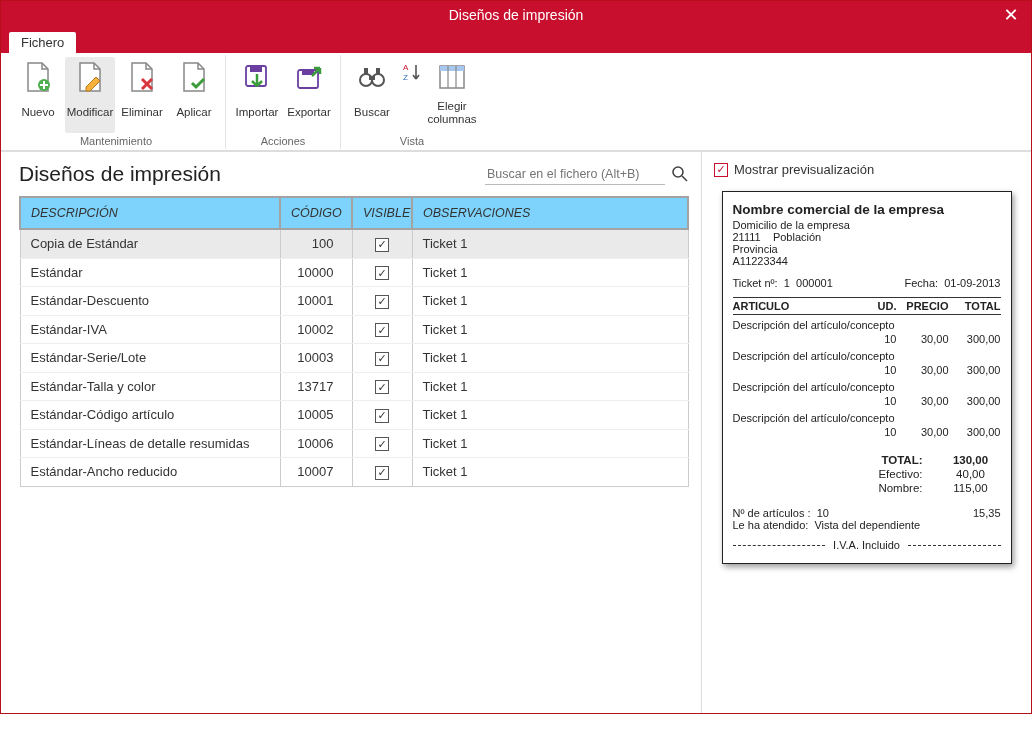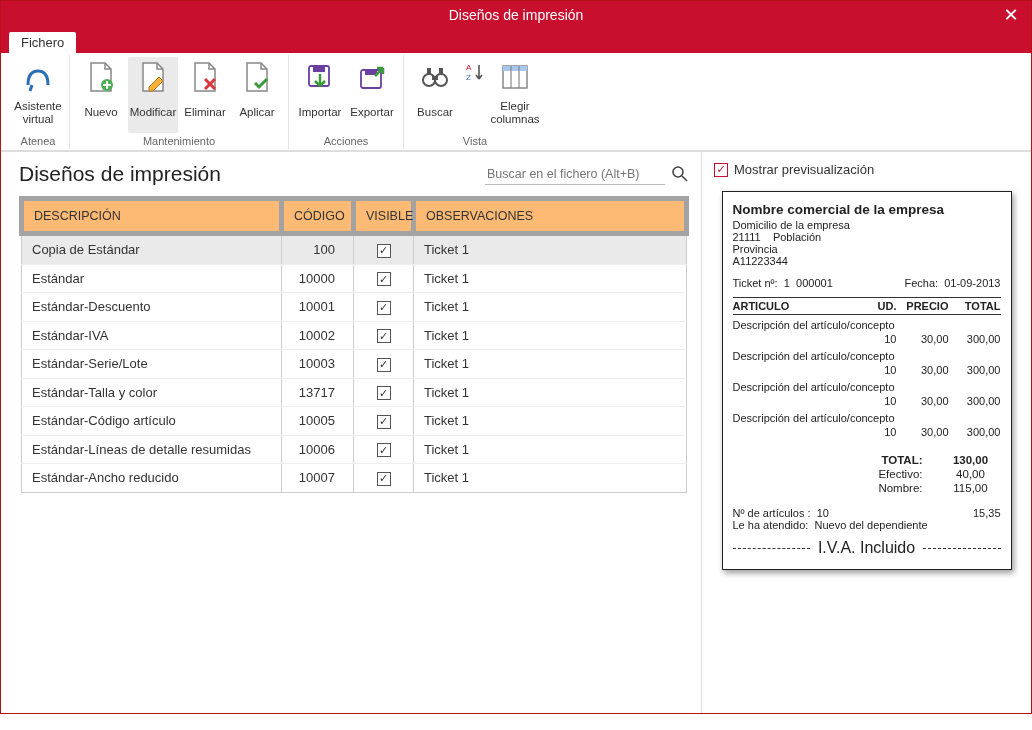--- a/index.html
+++ b/index.html
@@ -20,21 +20,21 @@
   .rbtn .lbl { display: flex; flex-direction: column; justify-content: center; flex: 1; }
   .content { flex: 1; display: flex; border-top: 1px solid #ddd; overflow: hidden; }
   .left-pane { flex: 1; padding: 10px 12px 12px 18px; display: flex; flex-direction: column; min-width: 0; }
   .right-pane { width: 330px; border-left: 1px solid #ddd; padding: 10px 12px 12px 12px; display: flex; flex-direction: column; }
   .pane-header { display: flex; align-items: center; margin-bottom: 10px; }
   .pane-title { font-size: 21px; font-weight: 400; color: #222; flex: 1; }
   .search-wrap { display: flex; align-items: center; gap: 6px; }
   .search-input { border: none; border-bottom: 1px solid #bbb; padding: 3px 2px; width: 180px; outline: none; font-size: 12.5px; color: #666; }
   .search-icon { width: 18px; height: 18px; cursor: pointer; display: flex; align-items: center; justify-content: center; }
   table.grid { border-collapse: collapse; width: 100%; table-layout: fixed; }
-  table.grid th { text-align: left; font-weight: 400; font-size: 12.5px; color: #333; border: 5px solid #a3a3a3; padding: 8px 10px; background: #fdba74; text-transform: uppercase; }
+  table.grid th { text-align: left; font-weight: 400; font-size: 12.5px; color: #333; border: 2px solid #a3a3a3; padding: 8px 10px; background: #7dd3fc; text-transform: uppercase; font-style: italic; }
   table.grid td { border-left: 1px solid #ccc; border-right: 1px solid #ccc; border-bottom: 1px solid #eee; padding: 6px 10px; font-size: 13px; color: #333; }
   table.grid tr:last-child td { border-bottom: 1px solid #ccc; }
   table.grid tr.selected td { background: #eaeaea; }
   .col-code { text-align: right; padding-right: 18px !important; }
   .col-visible { text-align: center; }
   .chk { width: 14px; height: 14px; border: 1px solid #555; display: inline-flex; align-items: center; justify-content: center; font-size: 11px; color: #333; background: #fff; }
   .chk.checked::after { content: "✓"; }
   .preview-check { display: flex; align-items: center; gap: 6px; font-size: 13px; color: #333; margin-bottom: 14px; cursor: pointer; }
   .preview-check .chk { border-color: #c8102e; color: #c8102e; }
   .preview-box { border: 1px solid #222; box-shadow: 2px 3px 6px rgba(0,0,0,0.4); padding: 10px 10px 12px 10px; background: #fff; font-size: 11.5px; color: #222; width: 290px; margin: 0 auto; }
@@ -45,54 +45,40 @@
   .preview-box .ptable th { font-weight: bold; text-align: right; padding: 2px 0; border-top: 1px solid #333; border-bottom: 1px solid #333; }
   .preview-box .ptable th:first-child { text-align: left; }
   .preview-box .ptable td { text-align: right; padding: 1px 0; }
   .preview-box .ptable td:first-child { text-align: left; }
   .preview-box .ptable td.desc { text-align: left; padding-top: 4px; }
   .preview-box .totals td { font-size: 11.5px; padding: 1px 0; }
   .preview-box .totals td.lbl { text-align: right; padding-right: 18px; }
   .preview-box .totals td.val { text-align: center; }
   .preview-box .iva-wrap { display: flex; align-items: center; gap: 8px; margin-top: 8px; }
   .preview-box .iva-wrap .dash { flex: 1; border-top: 1px dashed #333; }
-  .preview-box .iva-wrap .txt { font-size: 16px; }
+  .preview-box .iva-wrap .txt { font-size: 11px; }
 </style>
 </head>
 <body>
 
 <div class="window">
 
   <div class="titlebar">
     <span>Diseños de impresión</span>
     <div class="close-btn">
       <span>✕</span>
     </div>
   </div>
 
   <div class="tabstrip">
     <div class="tab">Fichero</div>
   </div>
 
   <div class="ribbon">
 
-    <div class="rgroup">
-      <div class="rgroup-buttons">
-        <div class="rbtn">
-          <span class="icon">
-            <svg width="32" height="32" viewBox="0 0 32 32">
-                <path d="M6 24 Q6 10 16 10 Q26 10 26 24" fill="none" stroke="#2a6fb5" stroke-width="3"></path>
-                <path d="M10 24 L8 30" stroke="#2a6fb5" stroke-width="3"></path>
-              </svg>
-          </span>
-          <span class="lbl">Asistente virtual</span>
-        </div>
-      </div>
-      <div class="rgroup-label">Atenea</div>
-    </div>
 
     <div class="rgroup">
       <div class="rgroup-buttons">
         <div class="rbtn">
           <span class="icon">
             <svg width="28" height="32" viewBox="0 0 28 32">
                 <path d="M4 2 H18 L24 8 V30 H4 Z" fill="#fff" stroke="#888" stroke-width="1.5"></path>
                 <path d="M18 2 V8 H24" fill="none" stroke="#888" stroke-width="1.5"></path>
                 <circle cx="20" cy="24" r="6" fill="#4caf50"></circle>
                 <path d="M20 20 V28 M16 24 H24" stroke="#fff" stroke-width="2"></path>
@@ -377,21 +363,21 @@
                 <td class="lbl">Nombre:</td>
                 <td class="val">115,00</td>
               </tr>
         </tbody>
           </table>
         <div style="height:12px"></div>
         <div class="row line">
           <span><span>Nº de artículos :</span>&nbsp;&nbsp;<span>10</span></span>
           <span>15,35</span>
         </div>
-        <div class="line"><span>Le ha atendido:</span>&nbsp;&nbsp;<span>Nuevo del dependiente</span></div>
+        <div class="line"><span>Le ha atendido:</span>&nbsp;&nbsp;<span>Vista del dependiente</span></div>
         <div class="iva-wrap">
           <span class="dash"></span>
             <span class="txt">I.V.A. Incluido</span>
             <span class="dash"></span>
         </div>
       </div>
     </div>
   </div>
 </div>
 

